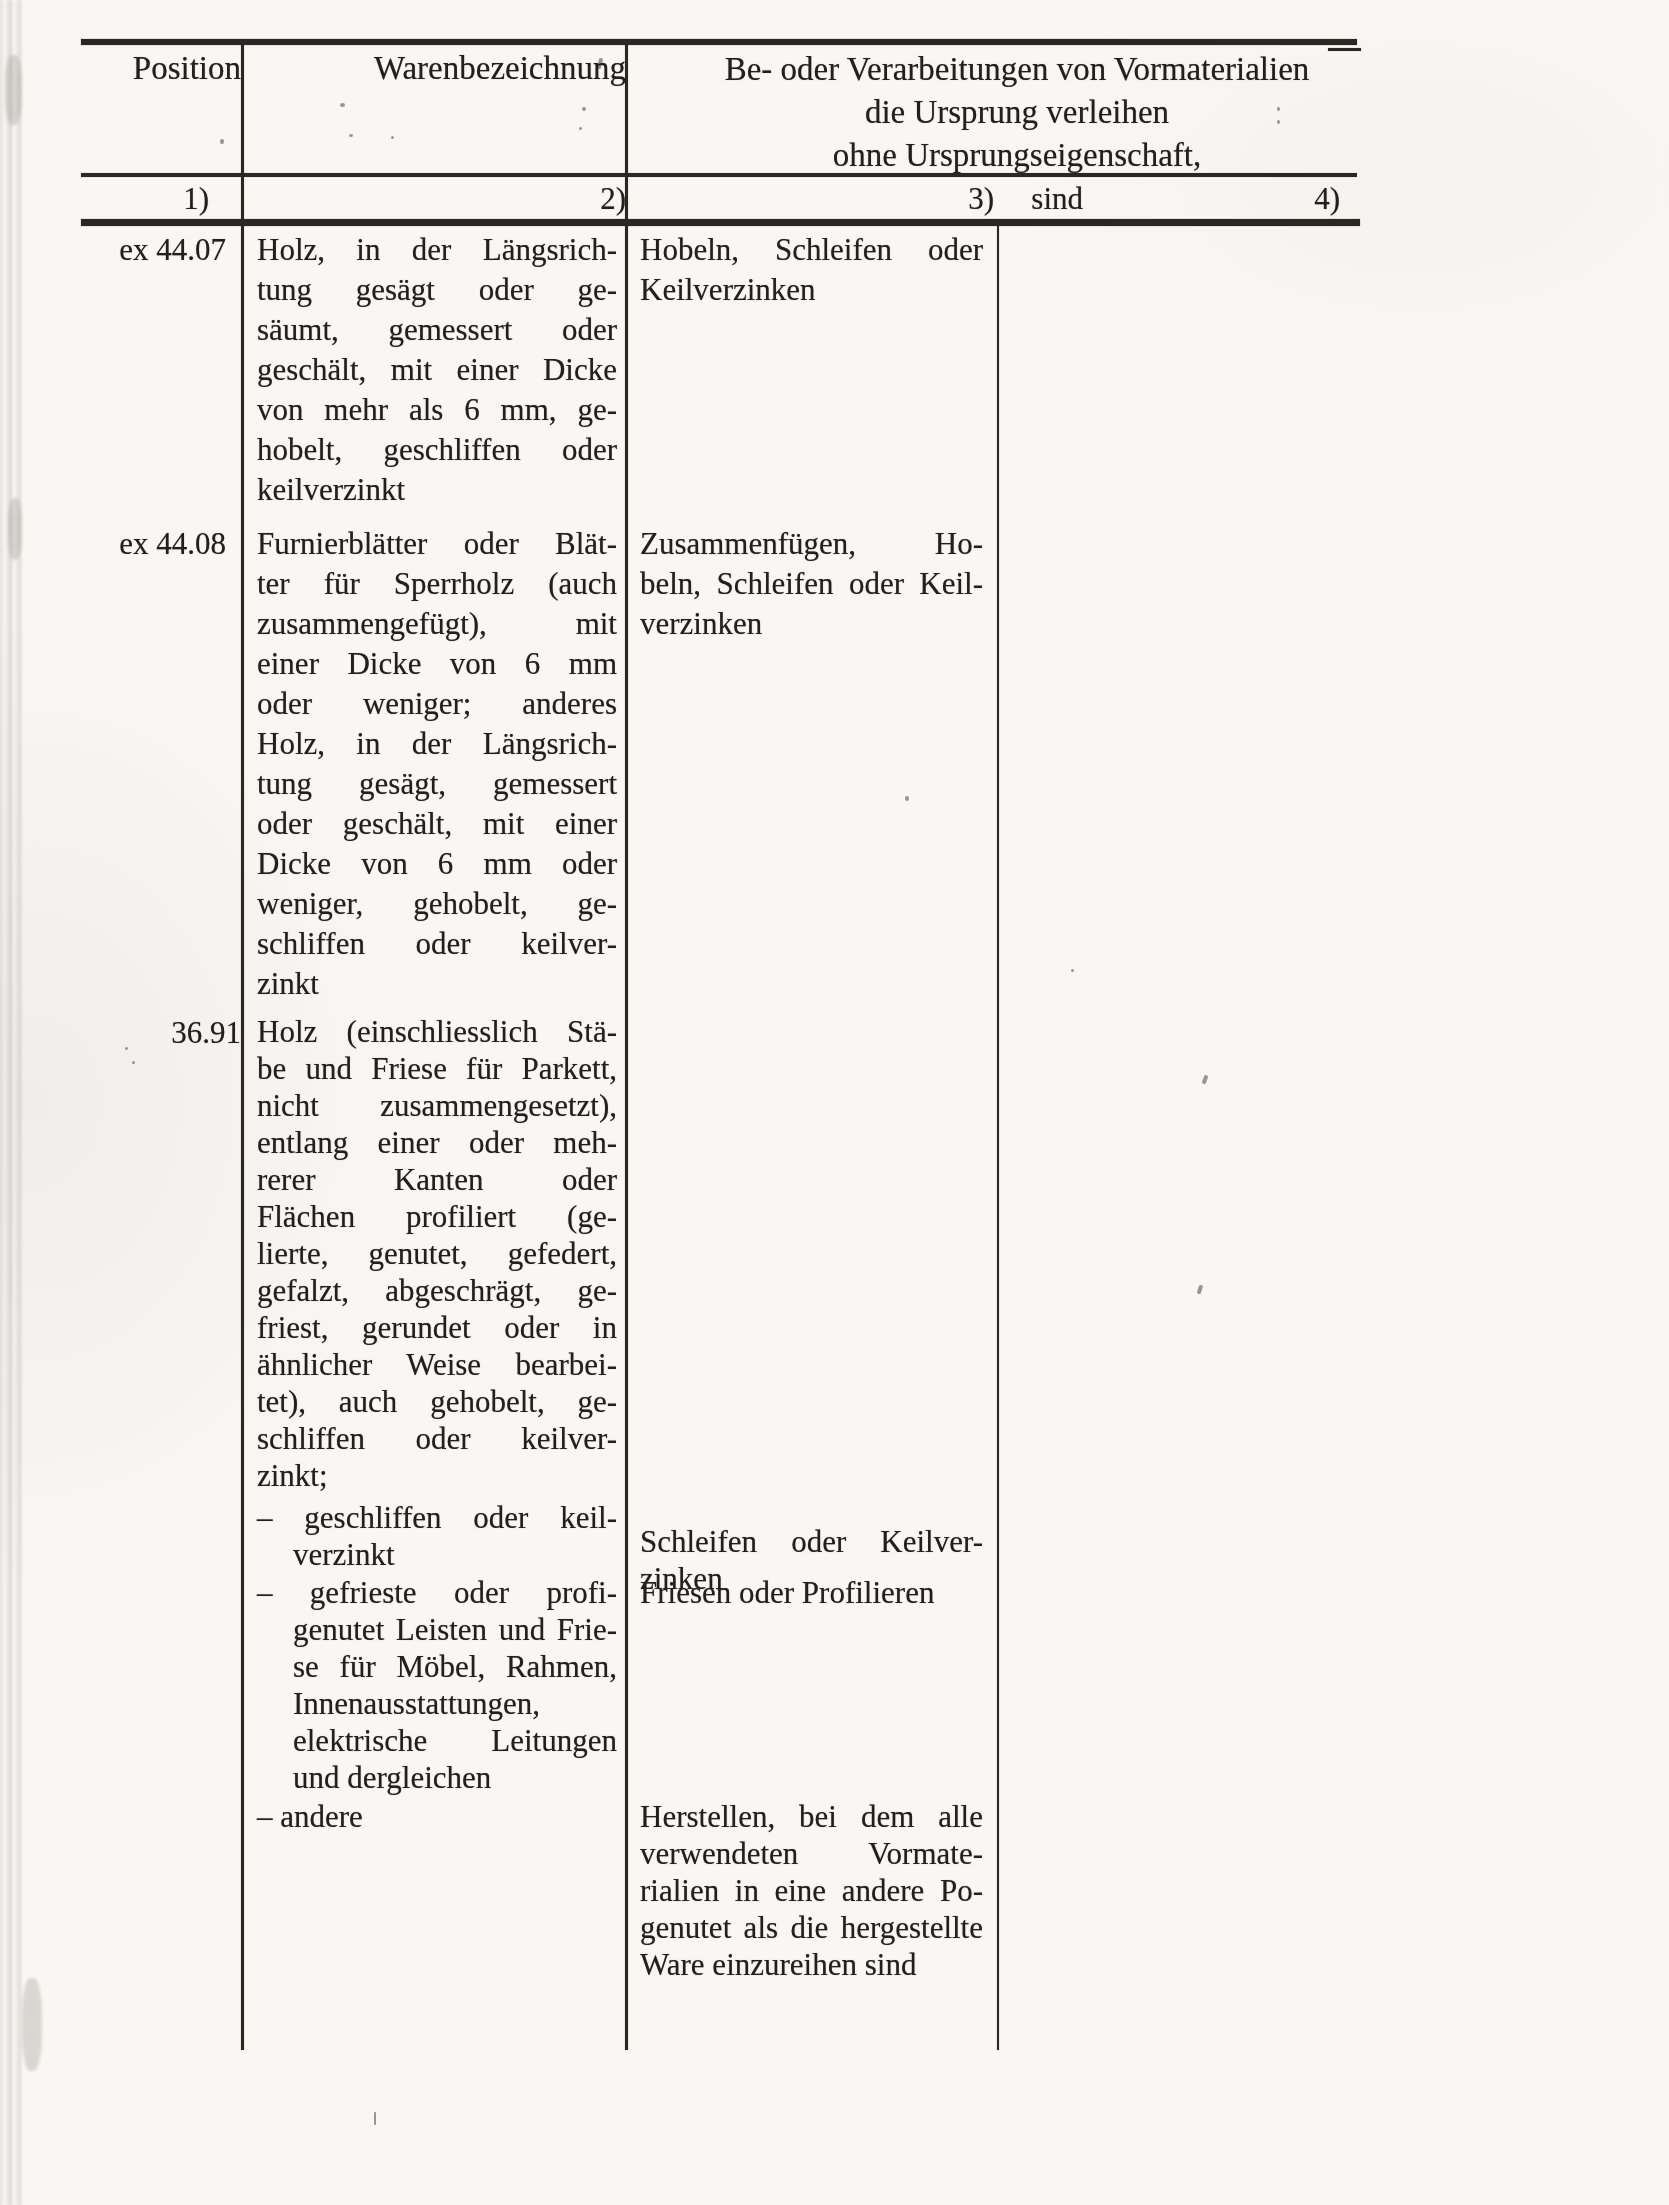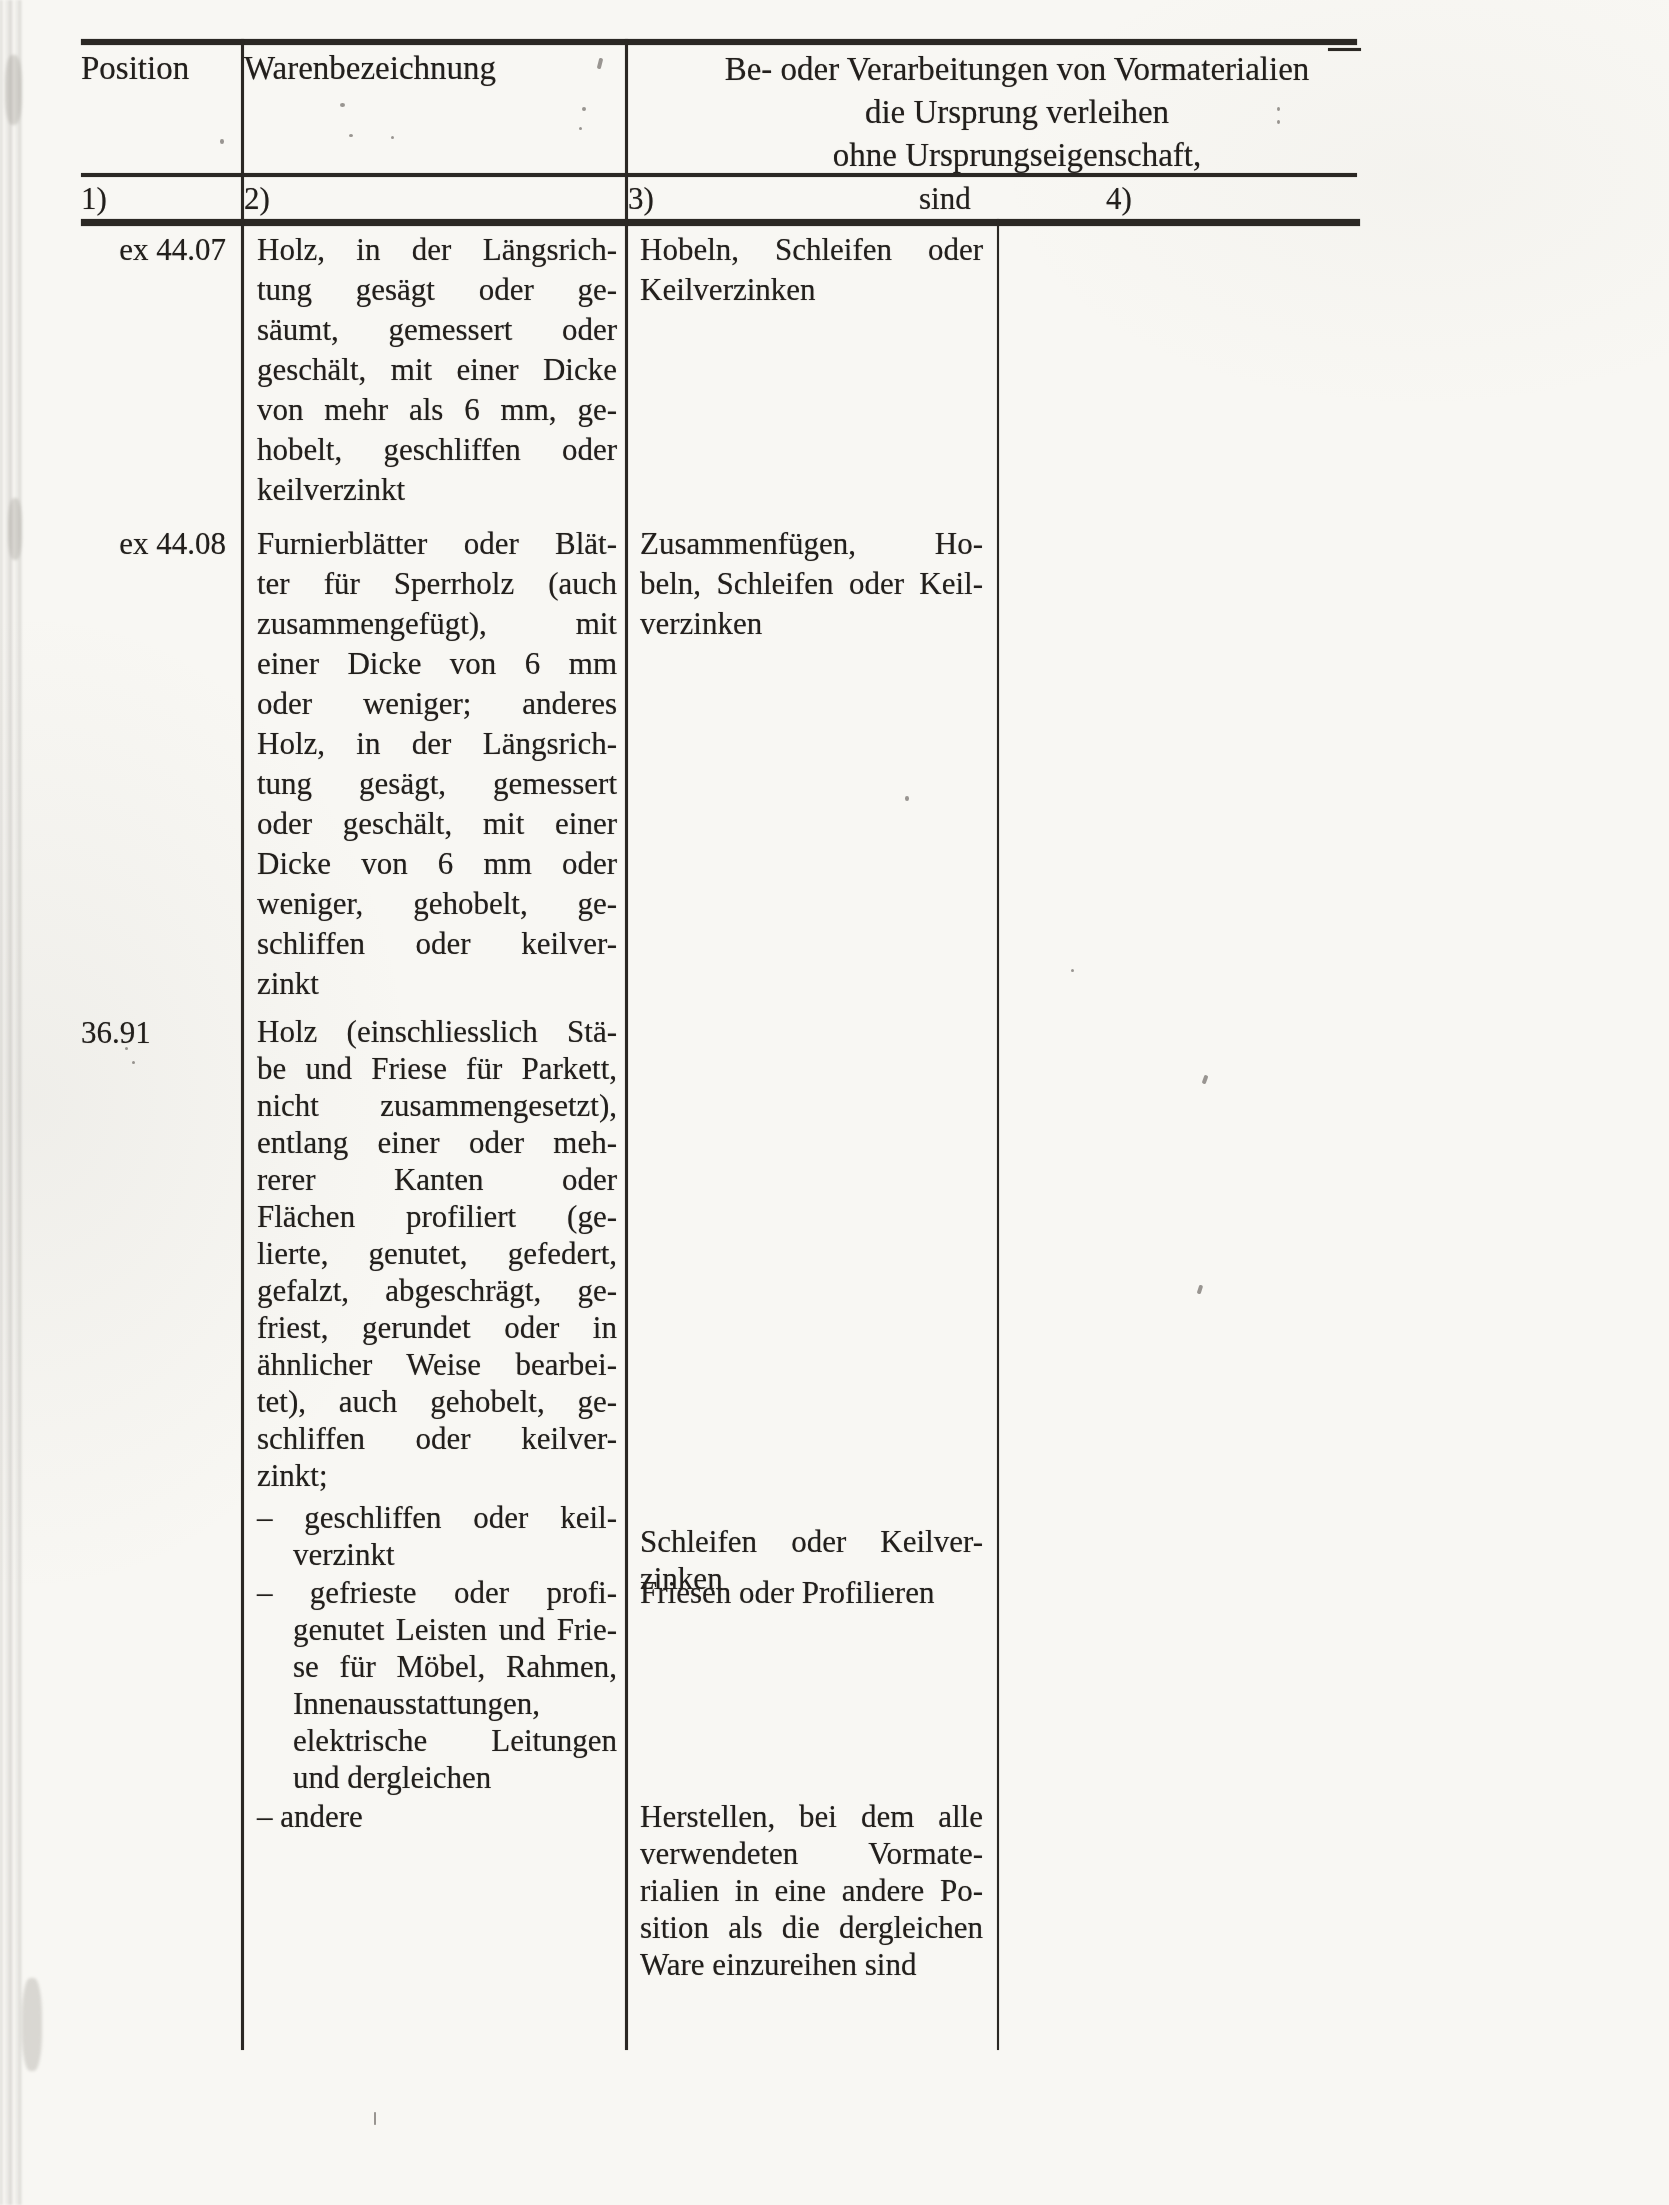--- a/index.html
+++ b/index.html
@@ -38,21 +38,21 @@
   .cell{
     position:absolute;
     color:var(--ink);
     font-size:31px;line-height:40px;
     text-shadow:0 0 0.8px rgba(30,26,22,.55);
   }
   .hdr{font-size:33px;}
   .lh48{line-height:37px;}
   .lh55{line-height:43px;}
   .right{text-align:right;}
-  .centered{text-align:left;}
+  .centered{text-align:right;}
   .ln{white-space:nowrap;}
   .ln.j{text-align:justify;text-align-last:justify;text-justify:inter-word;}
   .center .ln{text-align:left;text-align-last:center !important;}
   .hang .ln.cont{padding-left:36px;}
 </style>
 </head>
 <body>
 
 <div class="page">
 
@@ -179,19 +179,19 @@
         <div class="ln">Friesen oder Profilieren</div>
       </div>
 
     <div class="cell lh48 hang" style="left:257px;top:1798px;width:360px;">
         <div class="ln">– andere</div>
       </div>
     <div class="cell lh48" style="left:640px;top:1798px;width:343px;">
         <div class="ln j">Herstellen, bei dem alle</div>
         <div class="ln j">verwendeten Vormate-</div>
         <div class="ln j">rialien in eine andere Po-</div>
-        <div class="ln j">sition als die dergleichen</div>
+        <div class="ln j">genutet als die hergestellte</div>
         <div class="ln">Ware einzureihen sind</div>
       </div>
 
   </div>
 </div>
 
 
 </body></html>

